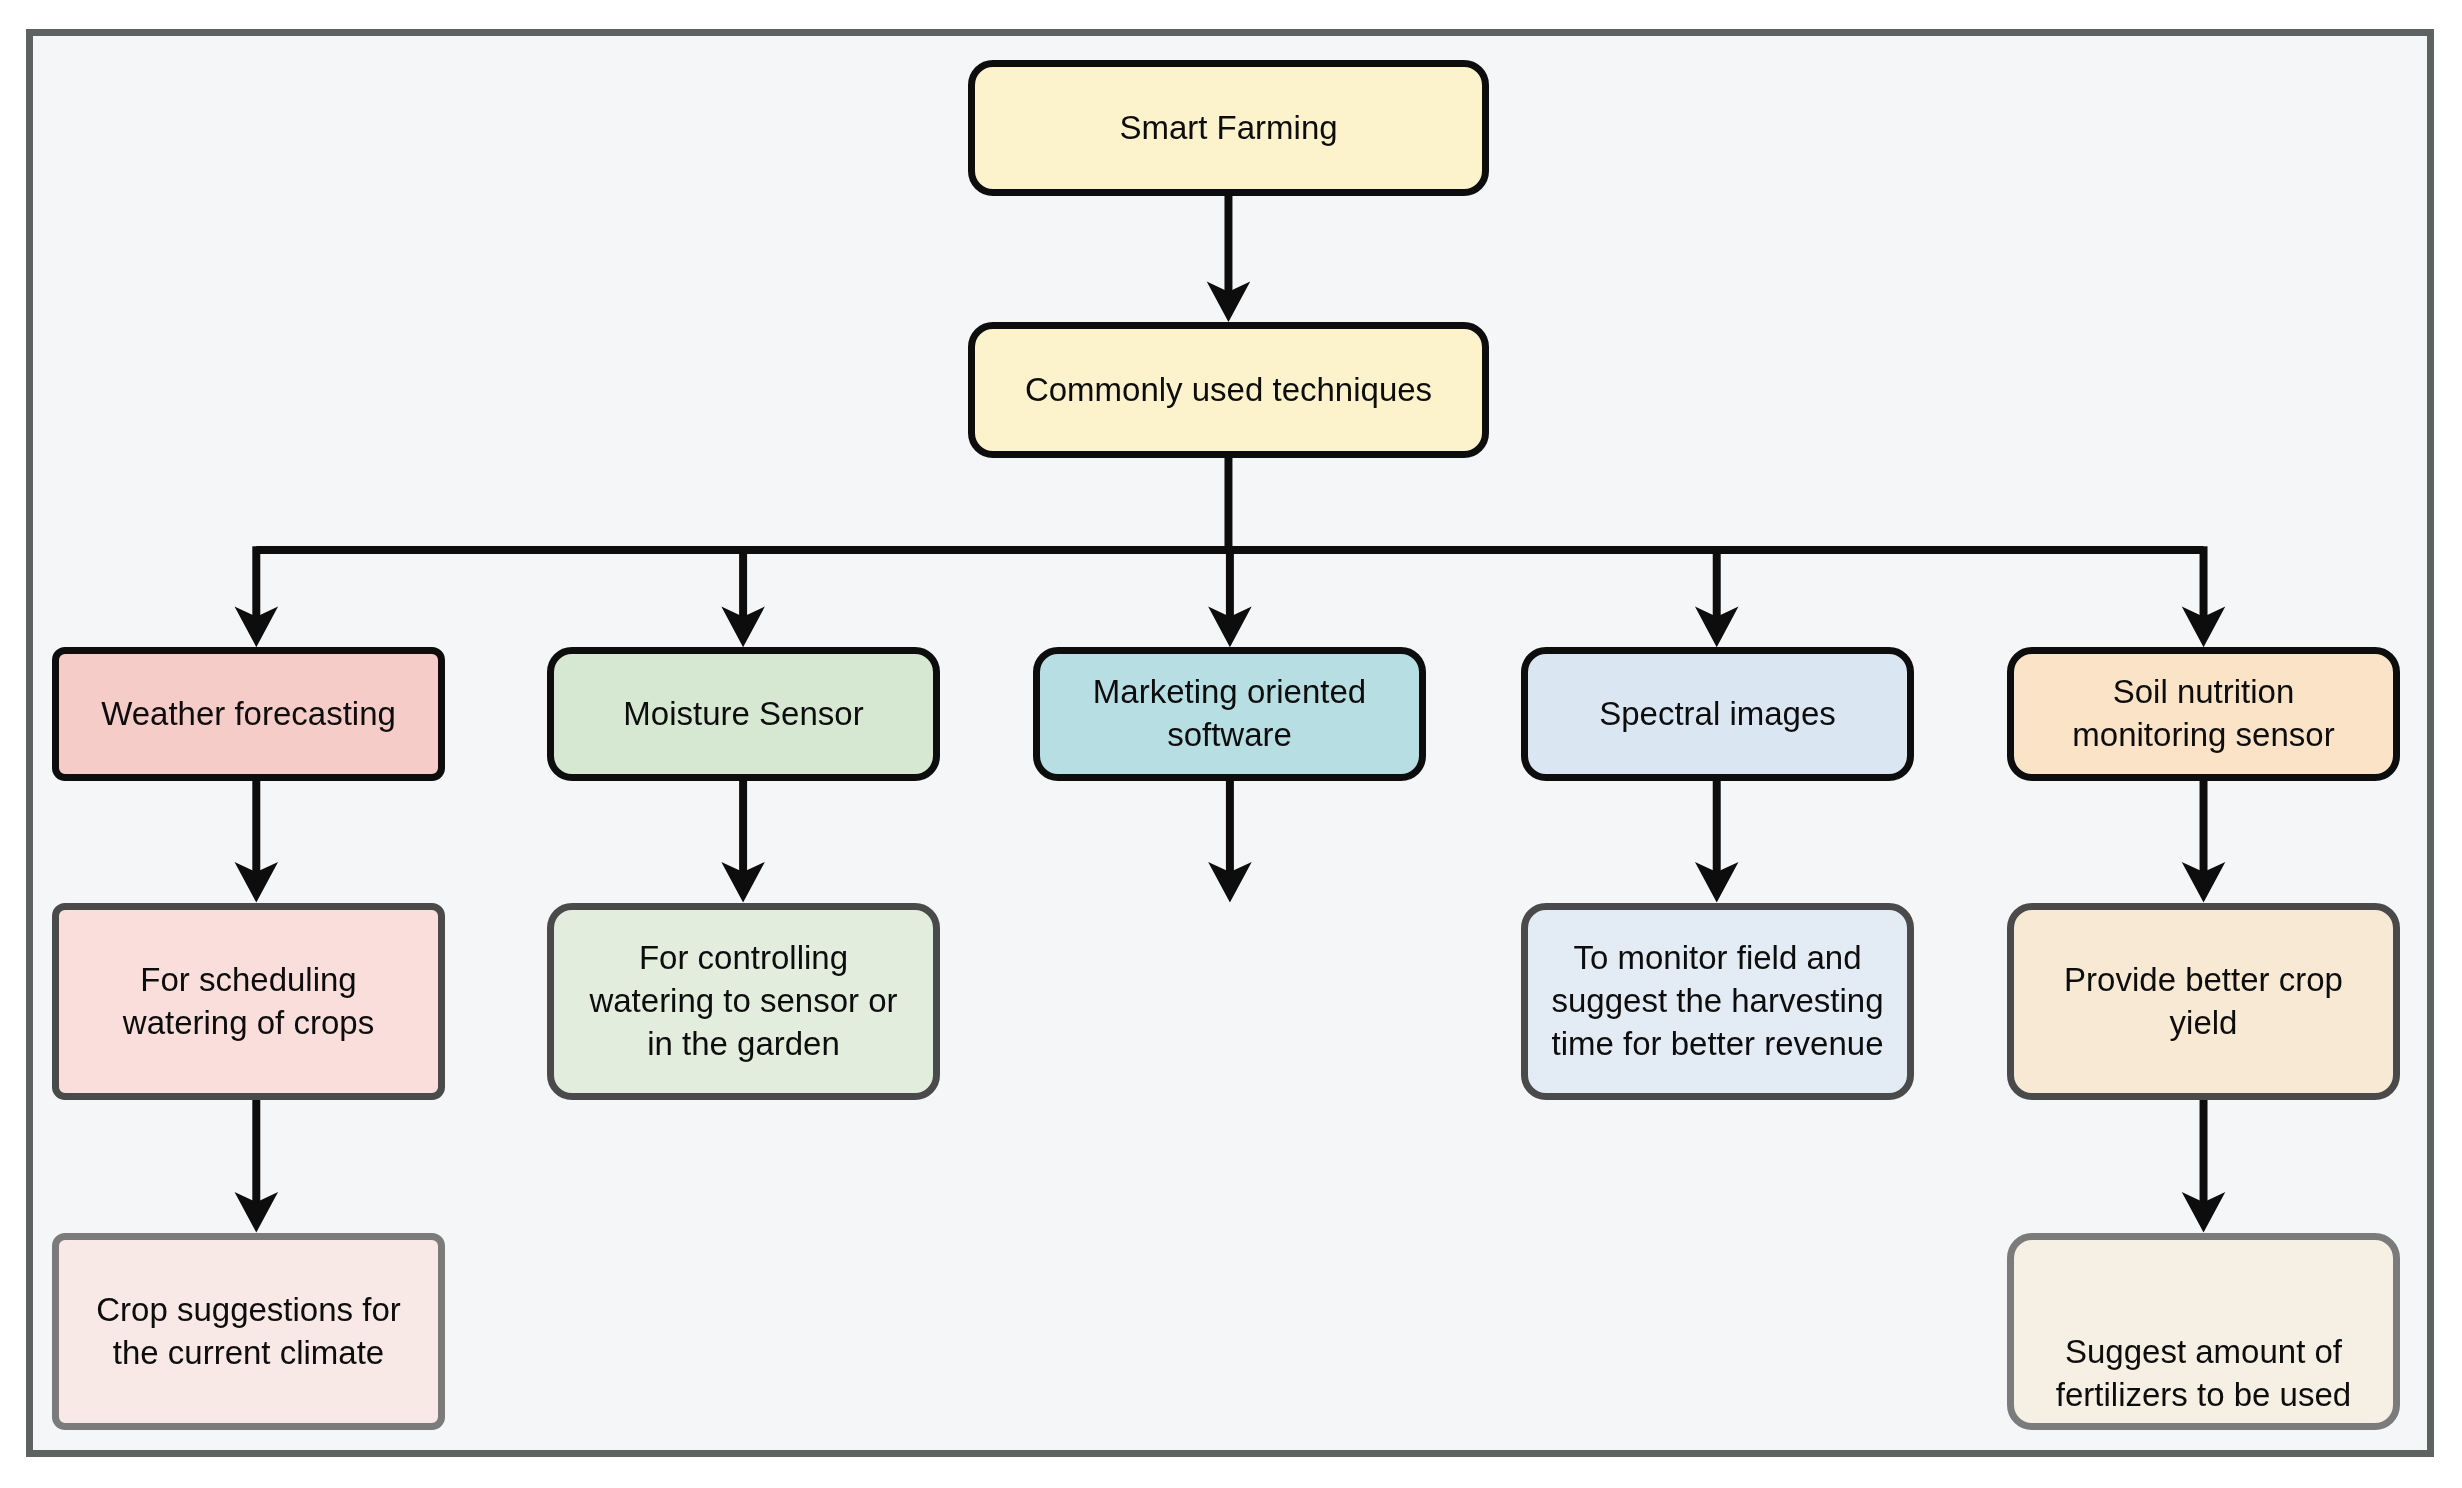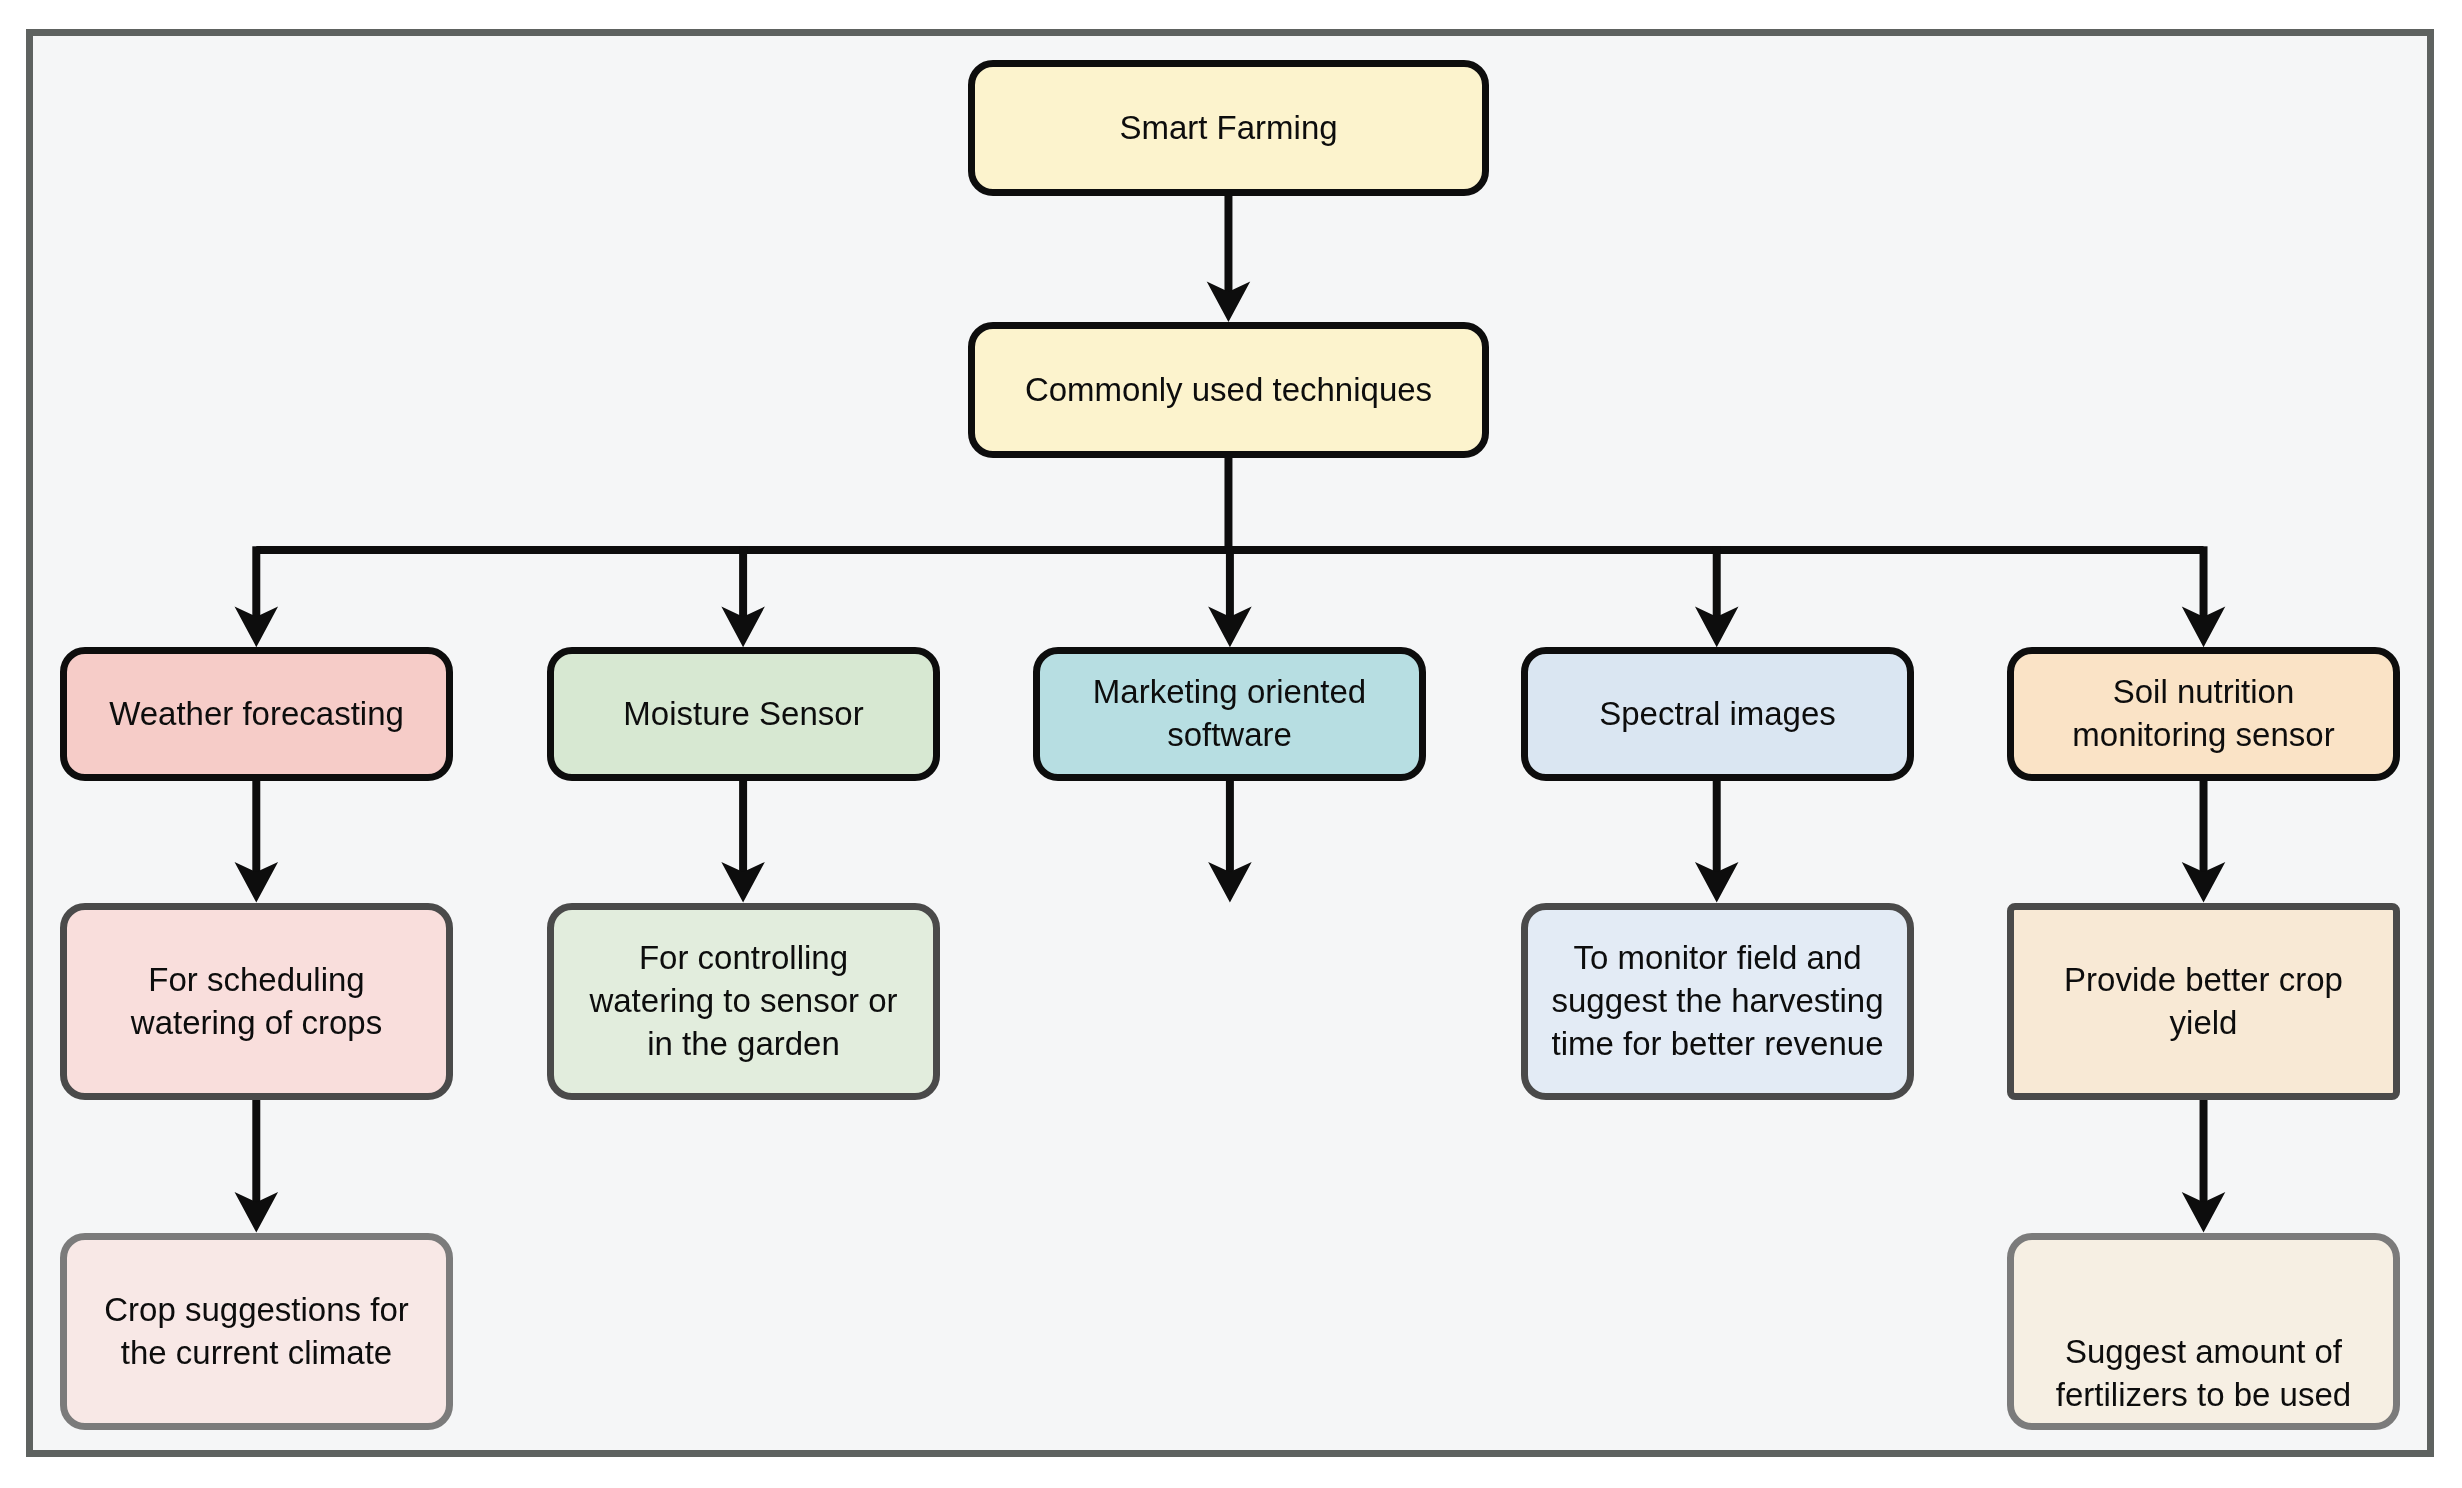--- a/index.html
+++ b/index.html
@@ -53,21 +53,21 @@
   .tier-mid  { border-color: #4a4a4a; }
   .tier-leaf { border-color: #7b7b7b; }
 
   .n-smart { left: 968px; top: 60px;  width: 521px; height: 136px; }
   .n-tech  { left: 968px; top: 322px; width: 521px; height: 136px; }
 
   .row2 { top: 647px;  width: 393px; height: 134px; }
   .row3 { top: 903px; width: 393px; height: 197px; }
   .row4 { top: 1233px; width: 393px; height: 197px; }
 
-  .c1 { left: 60px; }
+  .c1 { left: 52px; border-radius: 13px; }
   .c2 { left: 547px; }
   .c3 { left: 1033px; }
   .c4 { left: 1521px; }
   .c5 { left: 2007px; }
 </style>
 </head>
 <body>
 
 <div class="canvas">
   <div class="frame"></div>
@@ -147,21 +147,21 @@
 
   <div class="node tier-mid row3 c2" style="background-color: rgb(226, 237, 221); border-color: rgb(74, 74, 74);">
     <span>For controlling watering to sensor or in the garden</span>
   </div>
 
 
   <div class="node tier-mid row3 c4" style="background-color: rgb(227, 235, 245); border-color: rgb(74, 74, 74);">
     <span>To monitor field and suggest the harvesting time for better revenue</span>
   </div>
 
-  <div class="node tier-mid row3 c5" style="background-color: rgb(248, 233, 213); border-color: rgb(74, 74, 74); border-radius: 8px;">
+  <div class="node tier-mid row3 c5" style="background-color: rgb(248, 233, 213); border-color: rgb(74, 74, 74);">
     <span>Provide better crop yield</span>
   </div>
 
   <div class="node tier-leaf row4 c1" style="background-color: rgb(248, 232, 230); border-color: rgb(123, 123, 123);">
     <span>Crop suggestions for the current climate</span>
   </div>
 
   <div class="node tier-leaf row4 c5" style="background-color: rgb(246, 239, 227); border-color: rgb(123, 123, 123); align-items: flex-end;">
     <span>Suggest amount of fertilizers to be used</span>
   </div>

